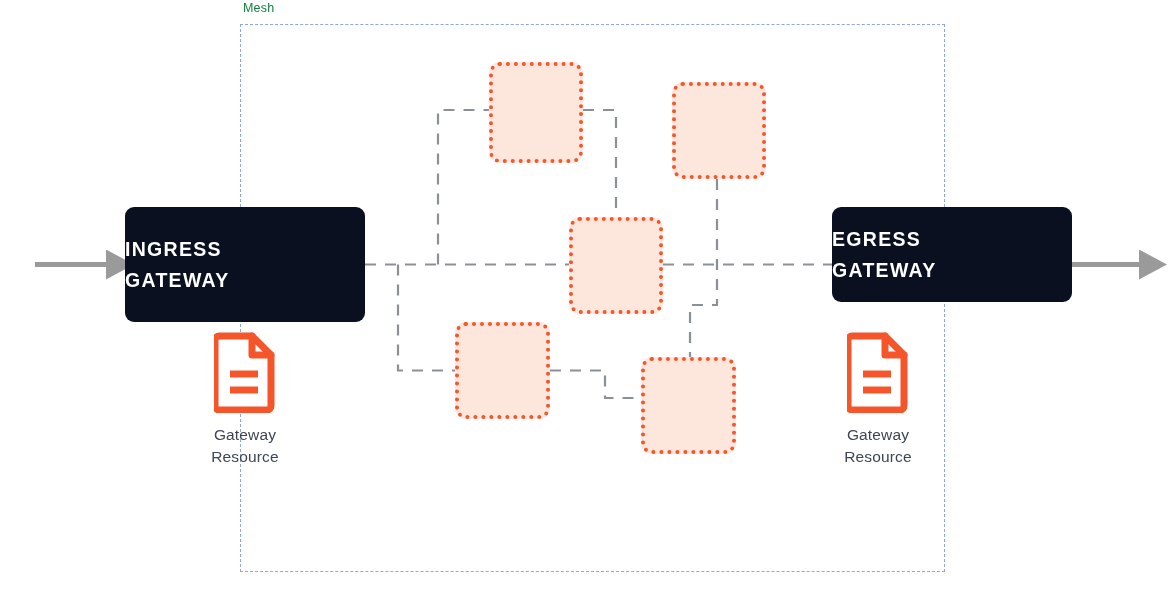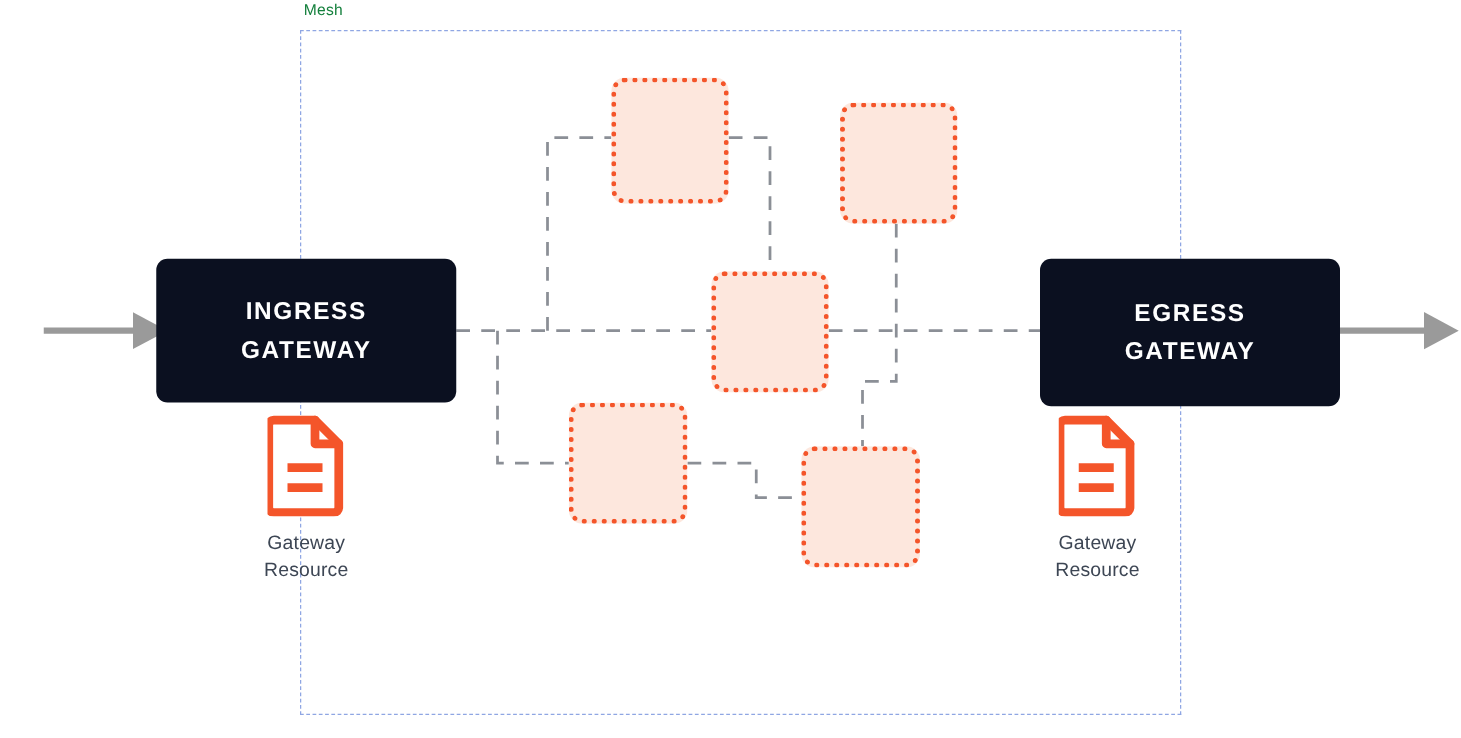--- a/index.html
+++ b/index.html
@@ -48,31 +48,31 @@
   }
 
   
   .gateway {
     position: absolute;
     background: #0b1020;
     border-radius: 9px;
     color: #ffffff;
     display: flex;
     flex-direction: column;
-    align-items: center;
+    align-items: flex-start;
     justify-content: center;
     font-weight: bold;
     font-size: 19.5px;
     letter-spacing: 1.3px;
     line-height: 1.55;
     text-align: center;
     box-sizing: border-box;
   }
   #gw-ingress { left: 125px; top: 207px; width: 240px; height: 115px; }
-  #gw-egress  { left: 832px; top: 207px; width: 240px; height: 118px; }
+  #gw-egress  { left: 832px; top: 207px; width: 240px; height: 95px; }
   .gw-line { display: block; }
 
   
   .service {
     position: absolute;
     background: #fde7dd;
     border: 4px dotted #f4552a;
     border-radius: 11px;
     box-sizing: border-box;
   }

